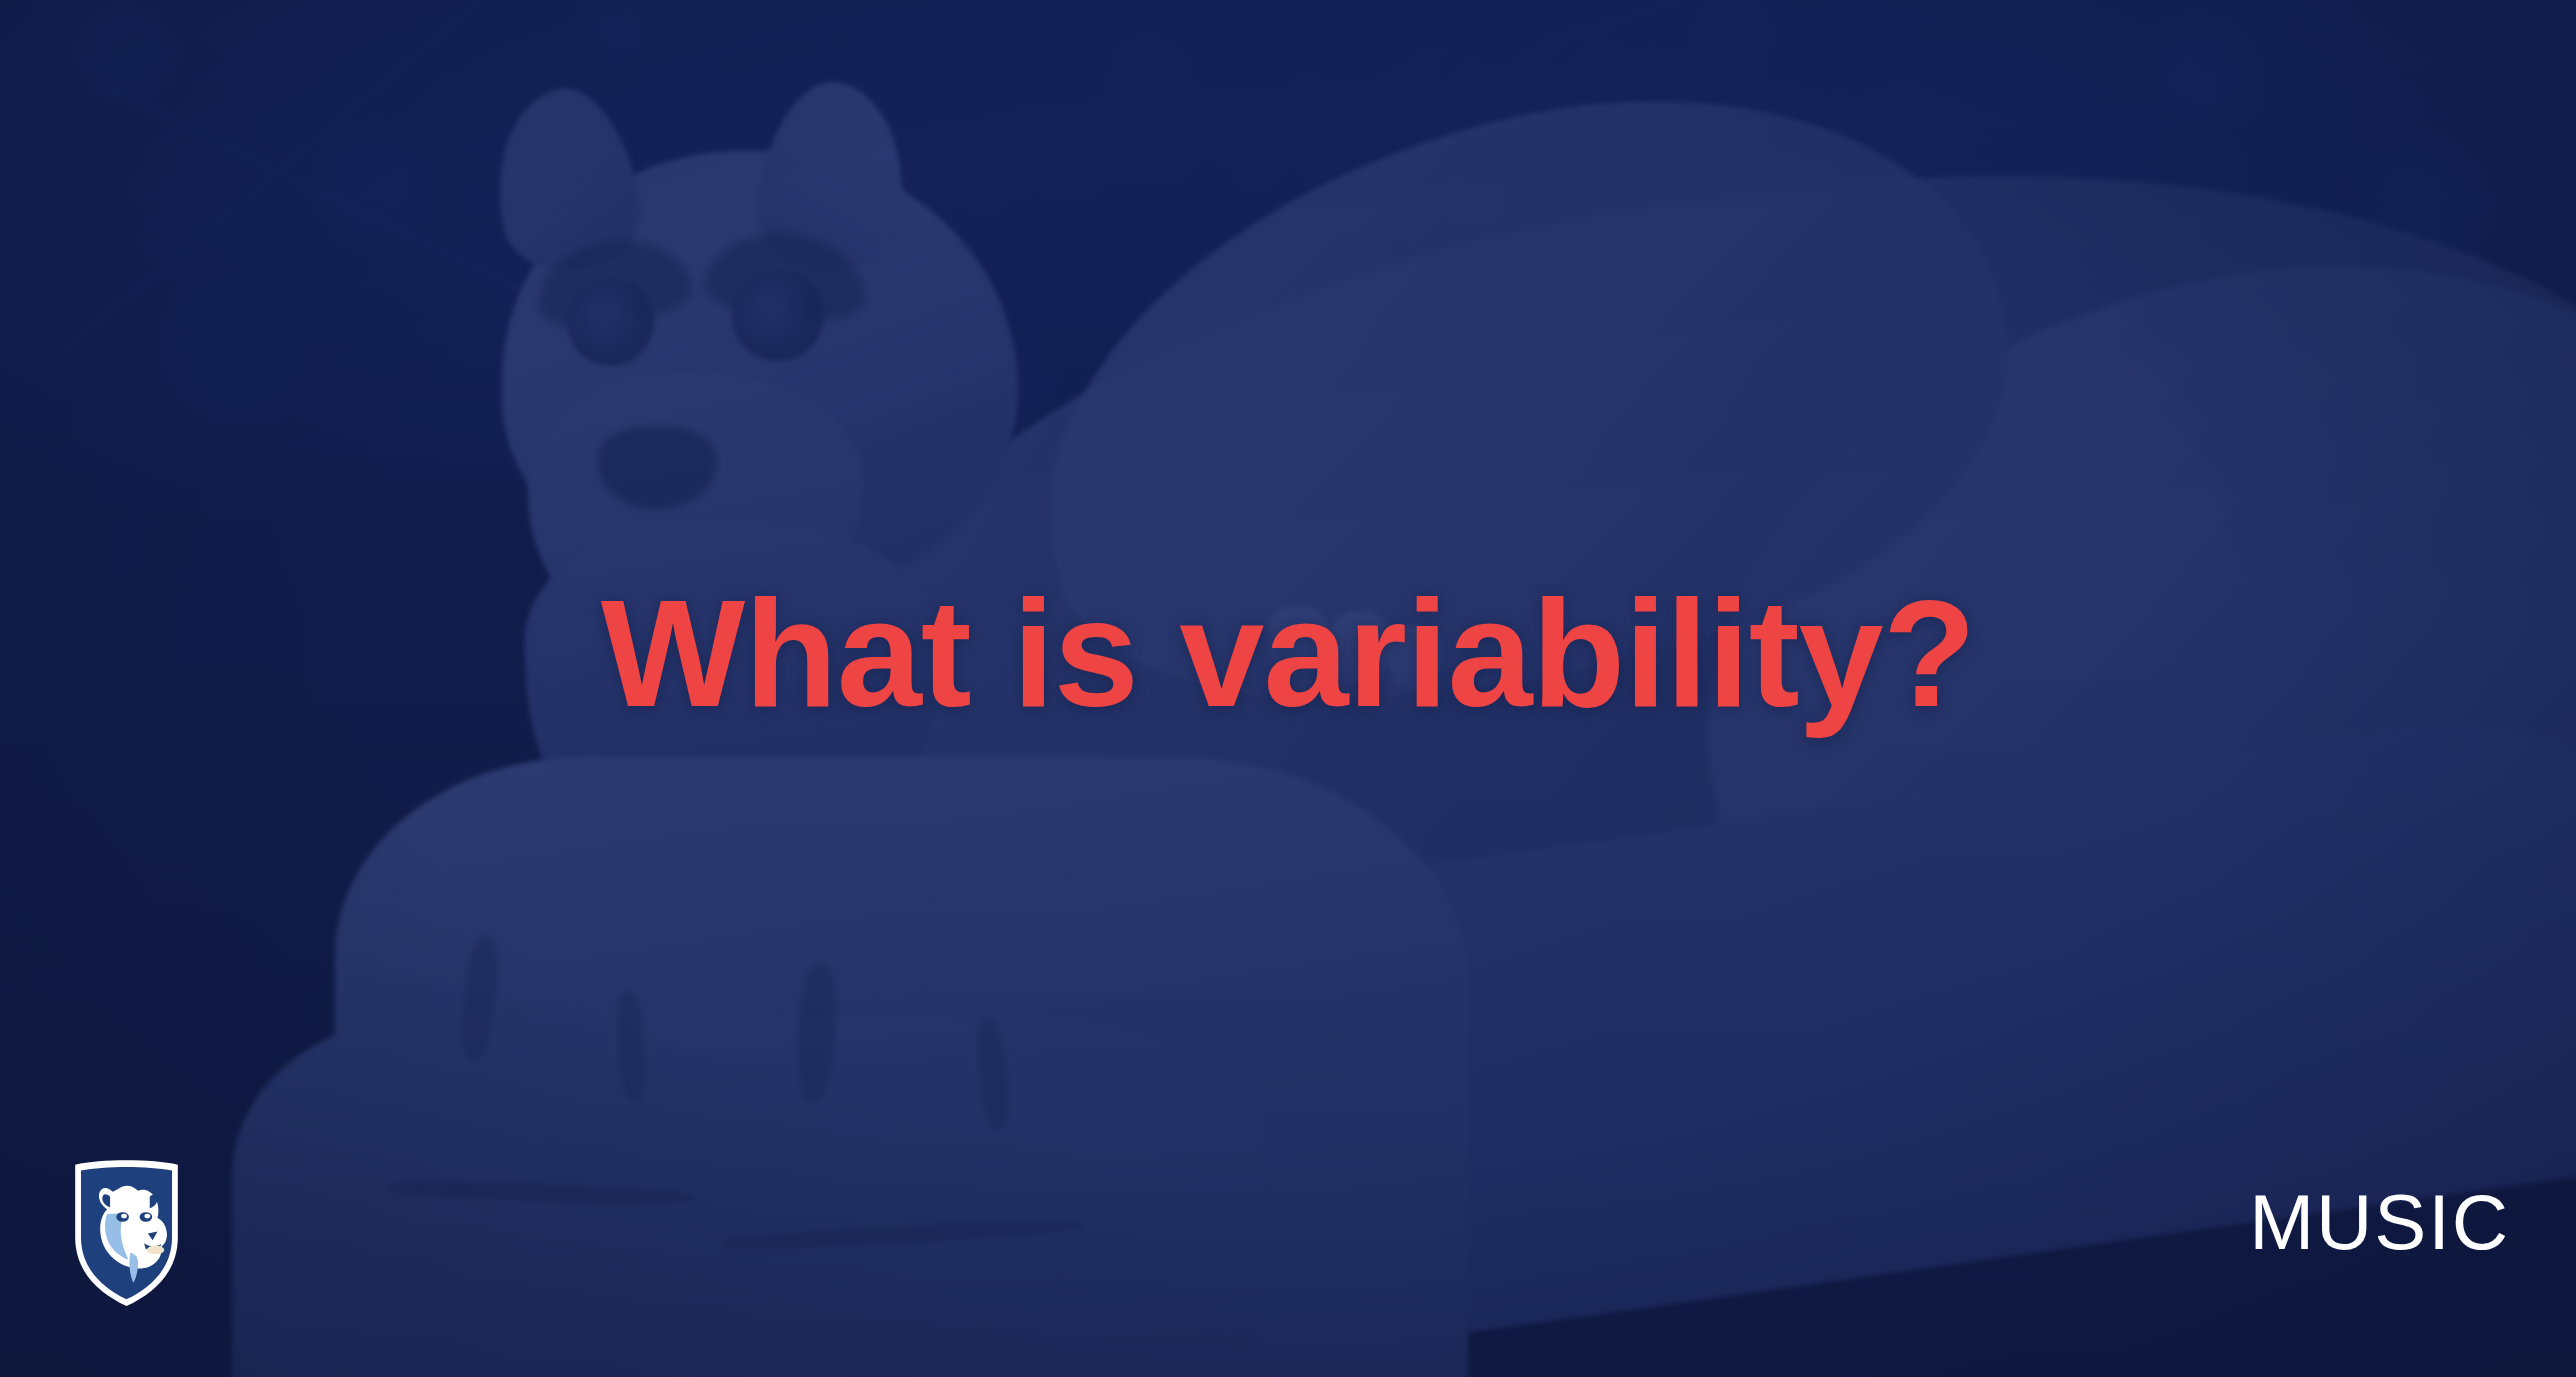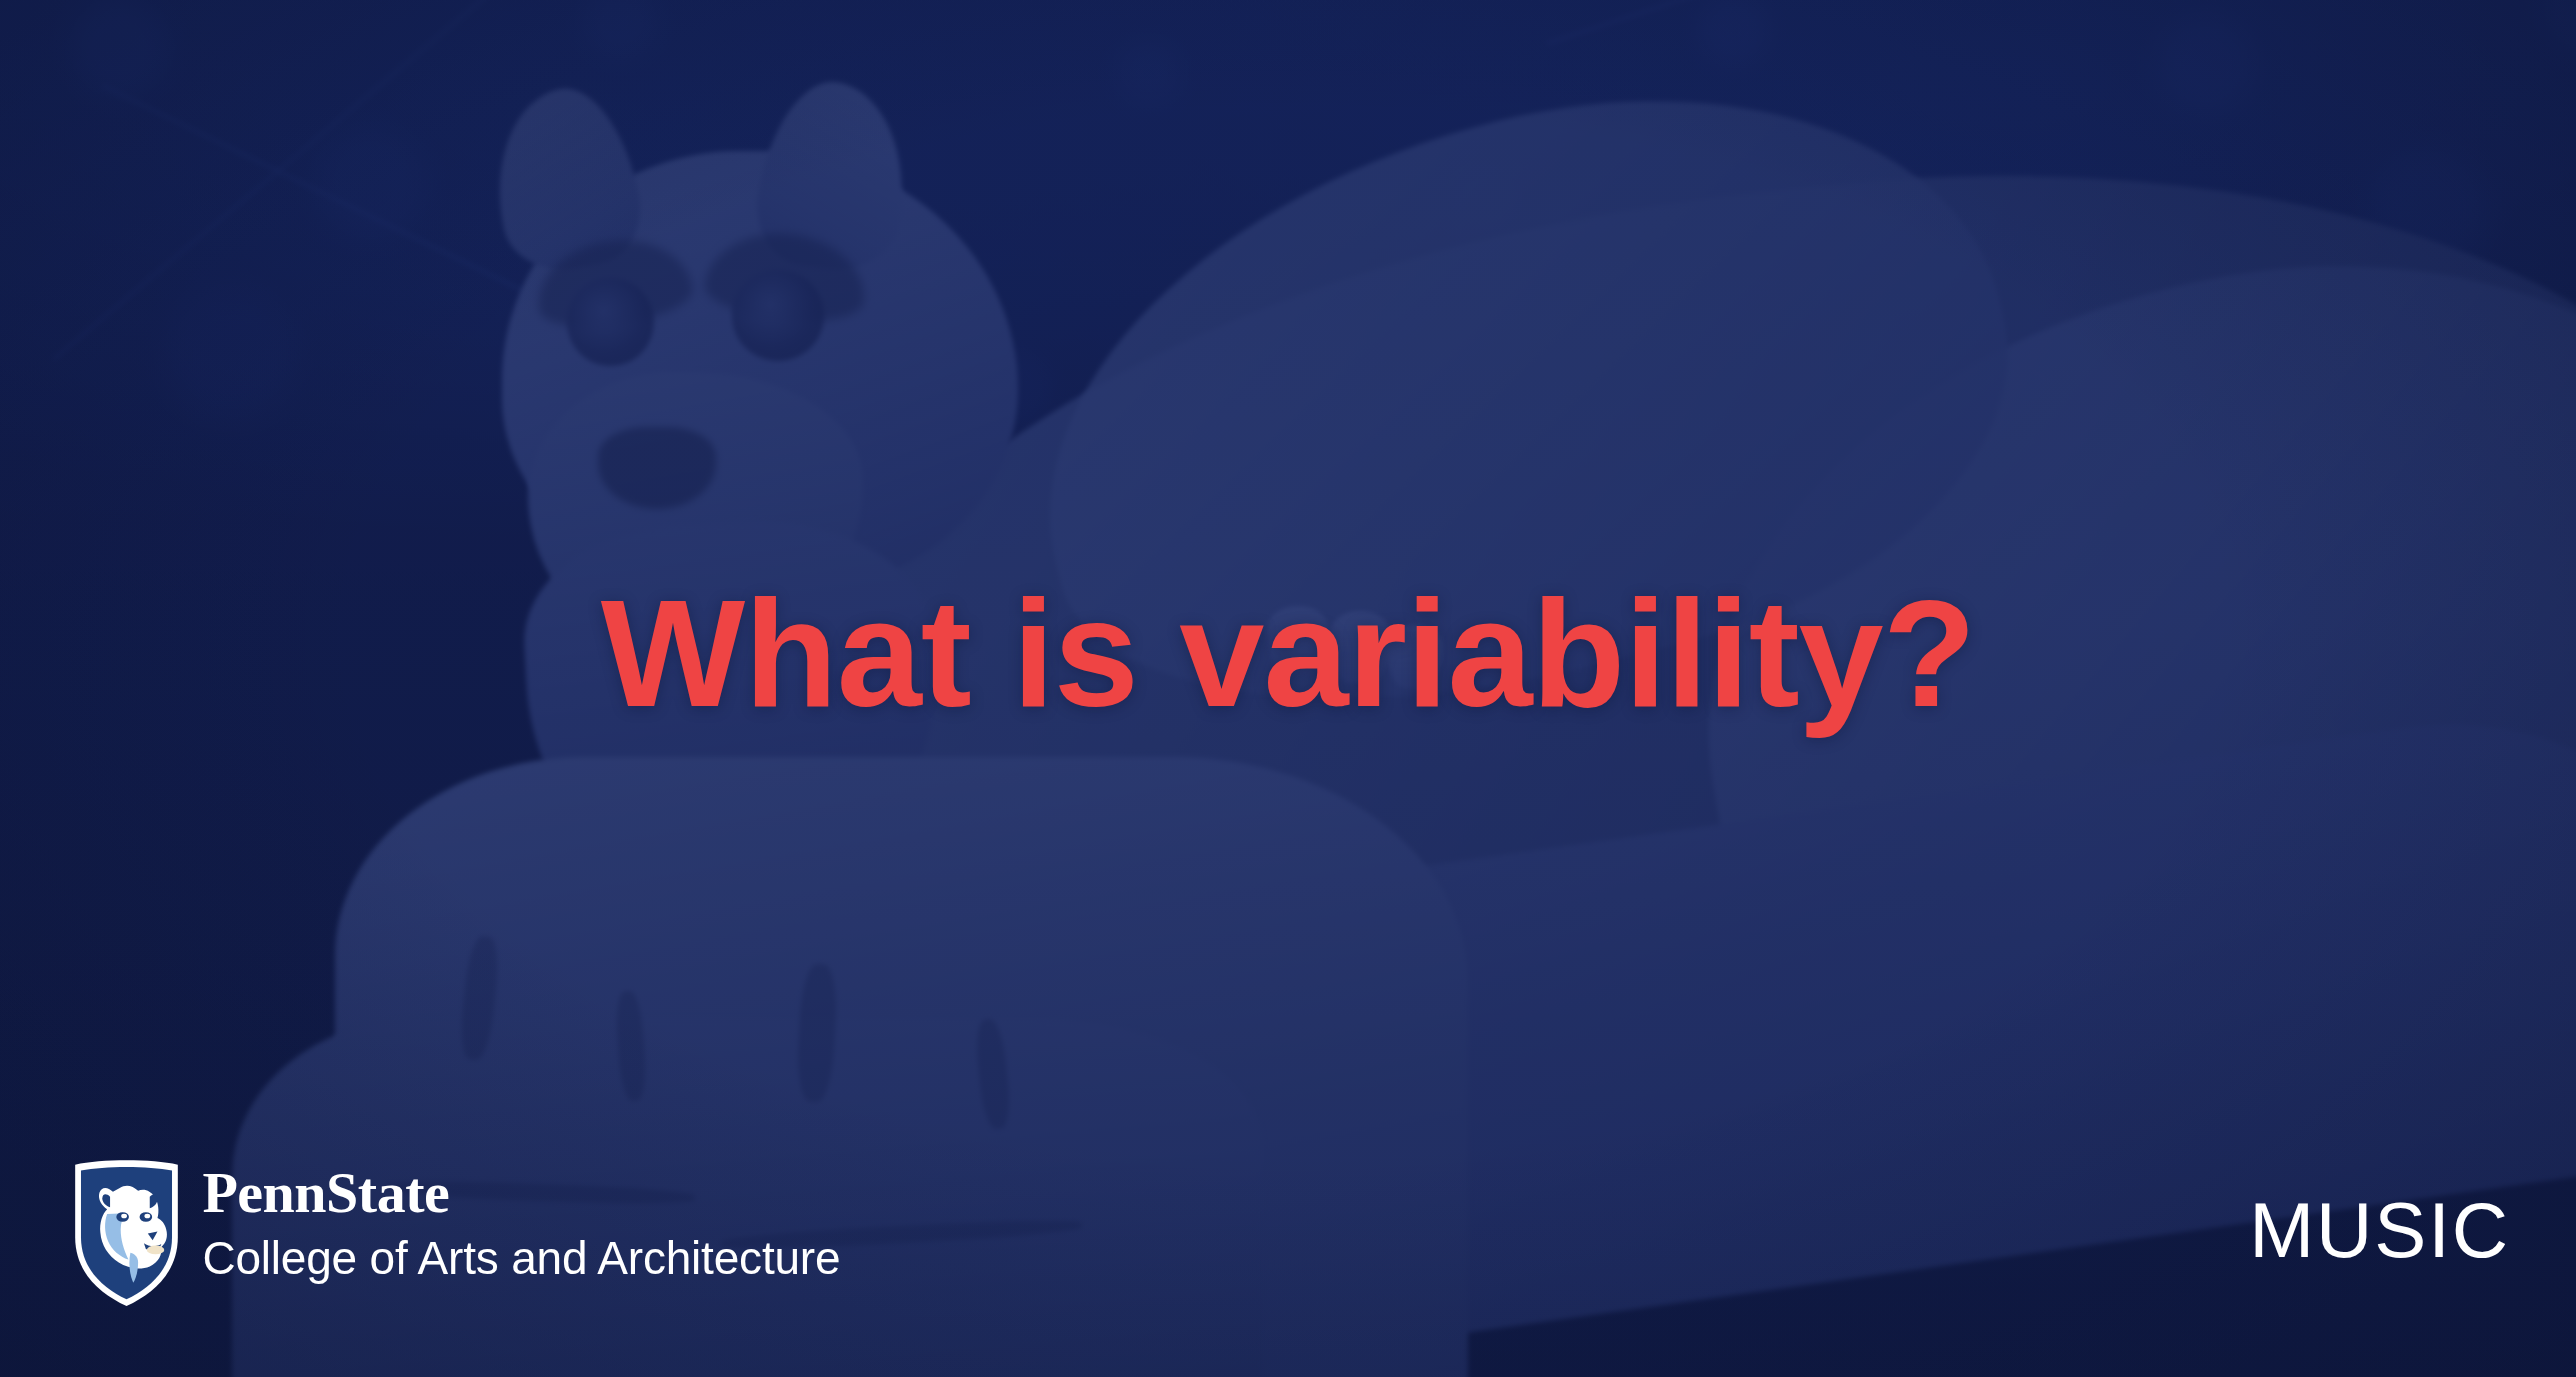--- a/index.html
+++ b/index.html
@@ -300,21 +300,20 @@
   
   .me-lockup {
     position: absolute;
     right: 66px;
     top: 1177px;
     display: flex;
     align-items: baseline;
     gap: 19.4px;
     color: #ffffff;
     white-space: nowrap;
-    margin-top: 8px;
   }
   .me-music {
     font-family: "Liberation Sans", sans-serif;
     font-weight: 300;
     font-size: 78px;
     letter-spacing: 1.9px;
   }
   .me-education {
     font-family: "Liberation Sans", sans-serif;
     font-weight: bold;
@@ -392,24 +391,20 @@
 
       <ellipse cx="52" cy="63" rx="6.5" ry="5" fill="#1e407c"></ellipse>
       <ellipse cx="53.5" cy="62" rx="3" ry="2.4" fill="#ffffff"></ellipse>
       <ellipse cx="76" cy="63" rx="6.5" ry="5" fill="#1e407c"></ellipse>
       <ellipse cx="77.5" cy="62" rx="3" ry="2.4" fill="#ffffff"></ellipse>
 
       <path d="M78 80 L88 78 L83 87 Z" fill="#1e407c"></path>
       <path d="M74 90 C79 94 87 94 92 91 C90 97 82 99 76 96 Z" fill="#1e407c"></path>
       <ellipse cx="86" cy="97" rx="9" ry="4.5" fill="#f0e3c8"></ellipse>
     </svg>
-    <div class="ps-words">
-      <div class="ps-name">PennState</div>
-      <div class="ps-unit">College of Arts and Architecture</div>
-    </div>
   </div>
 
   <div class="me-lockup">
     <span class="me-music">MUSIC</span>
   </div>
 
 </div>
 
 
 </body></html>

